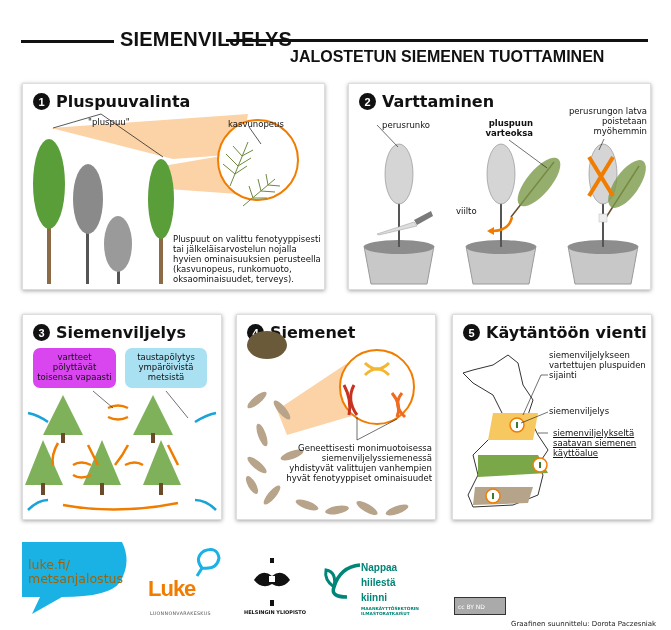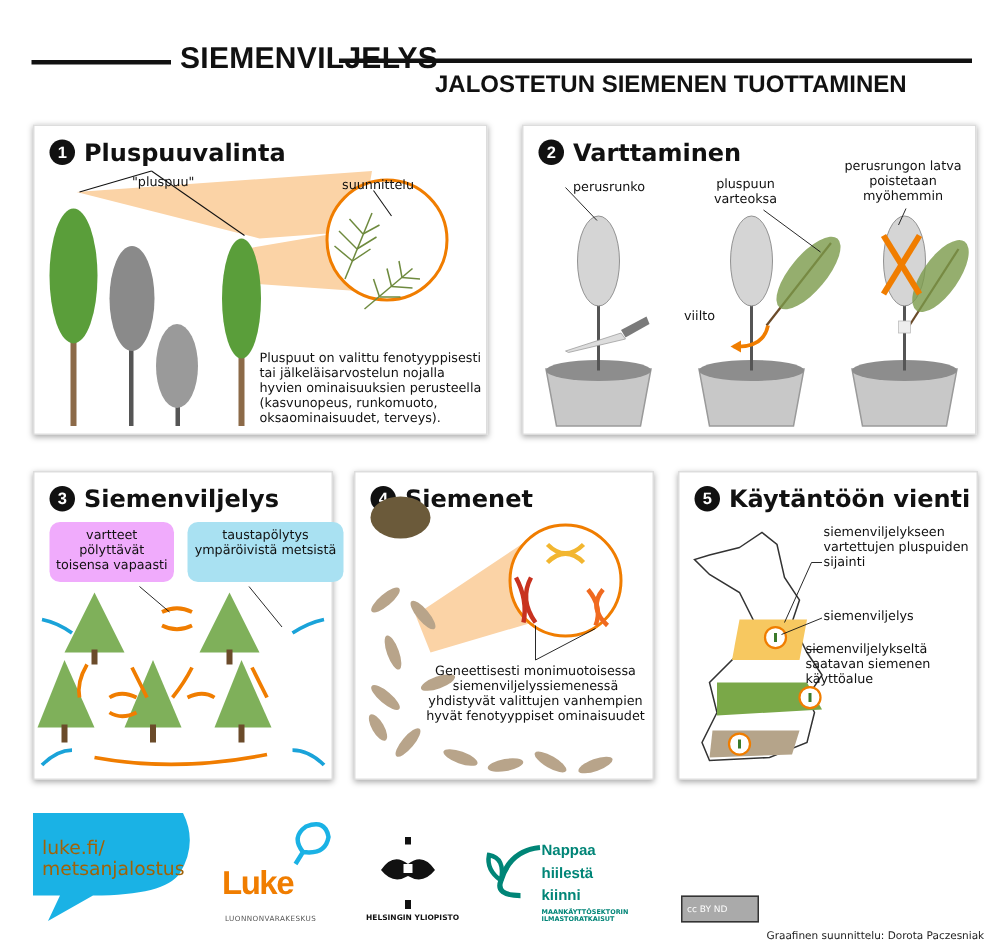--- a/index.html
+++ b/index.html
@@ -7,21 +7,21 @@
   .title-row { position: absolute; left: 0; top: 0; width: 671px; height: 75px; }
   .line-left { position: absolute; left: 21px; top: 40px; width: 93px; height: 3px; background: #111; }
   .line-right { position: absolute; left: 226px; top: 39px; width: 422px; height: 3px; background: #111; }
   .main-title { position: absolute; left: 120px; top: 28px; font-weight: bold; font-size: 20px; letter-spacing: 0.2px; font-family: "Liberation Sans", sans-serif; }
   .sub-title { position: absolute; left: 290px; top: 48px; font-weight: bold; font-size: 16px; font-family: "Liberation Sans", sans-serif; }
   .panel { position: absolute; background: #fff; box-shadow: 0 1px 4px rgba(0,0,0,0.35); border: 1px solid #ddd; }
   .panel-head { position: absolute; left: 10px; top: 8px; display: flex; align-items: center; gap: 6px; }
   .num { width: 17px; height: 17px; border-radius: 50%; background: #111; color: #fff; font-size: 11px; font-weight: bold; display: flex; align-items: center; justify-content: center; font-family: "Liberation Sans", sans-serif; }
   .panel-title { font-weight: bold; font-size: 16px; font-family: "DejaVu Sans", sans-serif; }
   .lbl { position: absolute; font-size: 8.5px; line-height: 10px; font-family: "DejaVu Sans", sans-serif; color: #111; }
-  .center { text-align: center; }
+  .center { text-align: right; }
   svg { position: absolute; }
   .bubble-box { position: absolute; border-radius: 7px; font-size: 8.5px; line-height: 10px; text-align: center; padding: 4px 3px; }
   .footer-bubble { position: absolute; left: 22px; top: 542px; width: 108px; height: 72px; }
   .footer-bubble-text { position: absolute; left: 28px; top: 558px; color: #a16207; font-size: 12.5px; line-height: 14px; font-family: "DejaVu Sans", sans-serif; }
   .luke-word { position: absolute; left: 148px; top: 576px; color: #f07d00; font-size: 22px; font-weight: bold; font-family: "Liberation Sans", sans-serif; letter-spacing: -1px; }
   .luke-sub { position: absolute; left: 150px; top: 611px; color: #555; font-size: 4.8px; letter-spacing: 0.3px; }
   .hy-text { position: absolute; left: 244px; top: 609px; font-size: 5px; font-weight: bold; }
   .nappaa { position: absolute; left: 361px; top: 560px; color: #008577; font-weight: bold; font-size: 10px; line-height: 15px; font-family: "Liberation Sans", sans-serif; }
   .nappaa-sub { position: absolute; left: 361px; top: 606px; color: #008577; font-size: 4.3px; font-weight: bold; line-height: 5px; }
   .cc { position: absolute; left: 454px; top: 597px; width: 52px; height: 18px; background: #aaa; border: 1px solid #333; }
@@ -75,21 +75,21 @@
     <ellipse cx="95" cy="160" rx="14" ry="28" fill="#9a9a9a"></ellipse>
 
     <rect x="136" y="110" width="4" height="90" fill="#8c6a48"></rect>
     <ellipse cx="138" cy="115" rx="13" ry="40" fill="#5a9e3a"></ellipse>
 
     <line x1="30" y1="44" x2="78" y2="30" stroke="#111" stroke-width="0.7"></line>
     <line x1="78" y1="30" x2="140" y2="73" stroke="#111" stroke-width="0.7"></line>
     <line x1="226" y1="43" x2="238" y2="60" stroke="#111" stroke-width="0.7"></line>
   </svg>
   <div class="lbl" style="left:65px; top:33px;">"pluspuu"</div>
-  <div class="lbl" style="left:205px; top:35px;">suunnittelu</div>
+  <div class="lbl" style="left:205px; top:35px;">kasvunopeus</div>
   <div class="lbl" style="left:150px; top:150px; width:150px;">Pluspuut on valittu fenotyyppisesti tai jälkeläisarvostelun nojalla hyvien ominaisuuksien perusteella (kasvunopeus, runkomuoto, oksaominaisuudet, terveys).</div>
 </div>
 
 <div class="panel" style="left:348px; top:83px; width:303px; height:207px;">
   <div class="panel-head">
     <div class="num">2</div>
     <div class="panel-title">Varttaminen</div>
   </div>
   <svg width="303" height="207" viewBox="0 0 303 207" style="left:0;top:0;">
     <g fill="#c8c8c8" stroke="#9a9a9a" stroke-width="1">
@@ -126,32 +126,32 @@
     <rect x="250" y="130" width="8" height="8" fill="#eee" stroke="#bbb" stroke-width="0.5"></rect>
     <g stroke="#f07d00" stroke-width="4">
         <line x1="240" y1="73" x2="264" y2="112"></line>
         <line x1="264" y1="73" x2="240" y2="112"></line>
       </g>
     <line x1="28" y1="41" x2="49" y2="63" stroke="#111" stroke-width="0.6"></line>
     <line x1="160" y1="56" x2="198" y2="84" stroke="#111" stroke-width="0.6"></line>
     <line x1="255" y1="55" x2="250" y2="66" stroke="#111" stroke-width="0.6"></line>
   </svg>
   <div class="lbl" style="left:33px; top:36px;text-align:right;">perusrunko</div>
-  <div class="lbl center" style="left:112px; top:34px; width:72px;">pluspuun varteoksa</div>
+  <div class="lbl center" style="left:112px; top:34px; width:72px;font-weight:bold;">pluspuun varteoksa</div>
   <div class="lbl" style="left:107px; top:122px;">viilto</div>
   <div class="lbl center" style="left:208px; top:22px; width:90px;">perusrungon latva poistetaan myöhemmin</div>
 </div>
 
 <div class="panel" style="left:22px; top:314px; width:200px; height:206px;">
   <div class="panel-head">
     <div class="num">3</div>
     <div class="panel-title">Siemenviljelys</div>
   </div>
-  <div class="bubble-box" style="left:10px; top:33px; width:83px; height:40px; background:#f0abfc;">vartteet pölyttävät toisensa vapaasti</div>
-  <div class="bubble-box" style="left:102px; top:33px; width:104px; height:40px; background:#a9e1f2;">taustapölytys ympäröivistä metsistä</div>
+  <div class="bubble-box" style="left:10px; top:33px; width:83px; height:40px; background:#d946ef;">vartteet pölyttävät toisensa vapaasti</div>
+  <div class="bubble-box" style="left:102px; top:33px; width:82px; height:40px; background:#a9e1f2;">taustapölytys ympäröivistä metsistä</div>
   <svg width="200" height="206" viewBox="0 0 200 206" style="left:0;top:0;">
     <g fill="#7fb05a">
       <polygon points="40,80 20,120 60,120"></polygon>
         <polygon points="130,80 110,120 150,120"></polygon>
       <polygon points="20,125 2,170 40,170"></polygon>
         <polygon points="79,125 60,170 98,170"></polygon>
         <polygon points="138,125 120,170 158,170"></polygon>
     </g>
     <g fill="#6b4b2a">
       <rect x="38" y="118" width="4" height="10"></rect>
@@ -241,21 +241,21 @@
       </g>
     <g stroke="#111" stroke-width="0.6">
       <line x1="88" y1="60" x2="70" y2="100"></line>
         <line x1="88" y1="60" x2="95" y2="60"></line>
       <line x1="68" y1="108" x2="95" y2="97"></line>
         <line x1="85" y1="118" x2="95" y2="118"></line>
     </g>
   </svg>
   <div class="lbl" style="left:96px; top:35px; width:100px;">siemenviljelykseen vartettujen pluspuiden sijainti</div>
   <div class="lbl" style="left:96px; top:91px;">siemenviljelys</div>
-  <div class="lbl" style="left:84px; top:113px; width:100px;">siemenviljelykseltä saatavan siemenen käyttöalue</div>
+  <div class="lbl" style="left:100px; top:113px; width:100px;text-decoration:underline;">siemenviljelykseltä saatavan siemenen käyttöalue</div>
 </div>
 
 <svg class="footer-bubble" viewBox="0 0 108 72">
   <path d="M0,0 L100,0 Q110,20 98,40 Q88,55 40,55 L10,72 L18,55 L0,55 Z" fill="#1ab2e5"></path>
 </svg>
 <div class="footer-bubble-text" style="width:100px;">luke.fi/ metsanjalostus</div>
 
 <svg width="30" height="30" viewBox="0 0 30 30" style="left:192px; top:548px;">
   <path d="M5,28 L10,20 Q2,10 12,3 Q25,-2 27,10 Q25,22 10,20" fill="none" stroke="#1ab2e5" stroke-width="3"></path>
 </svg>

